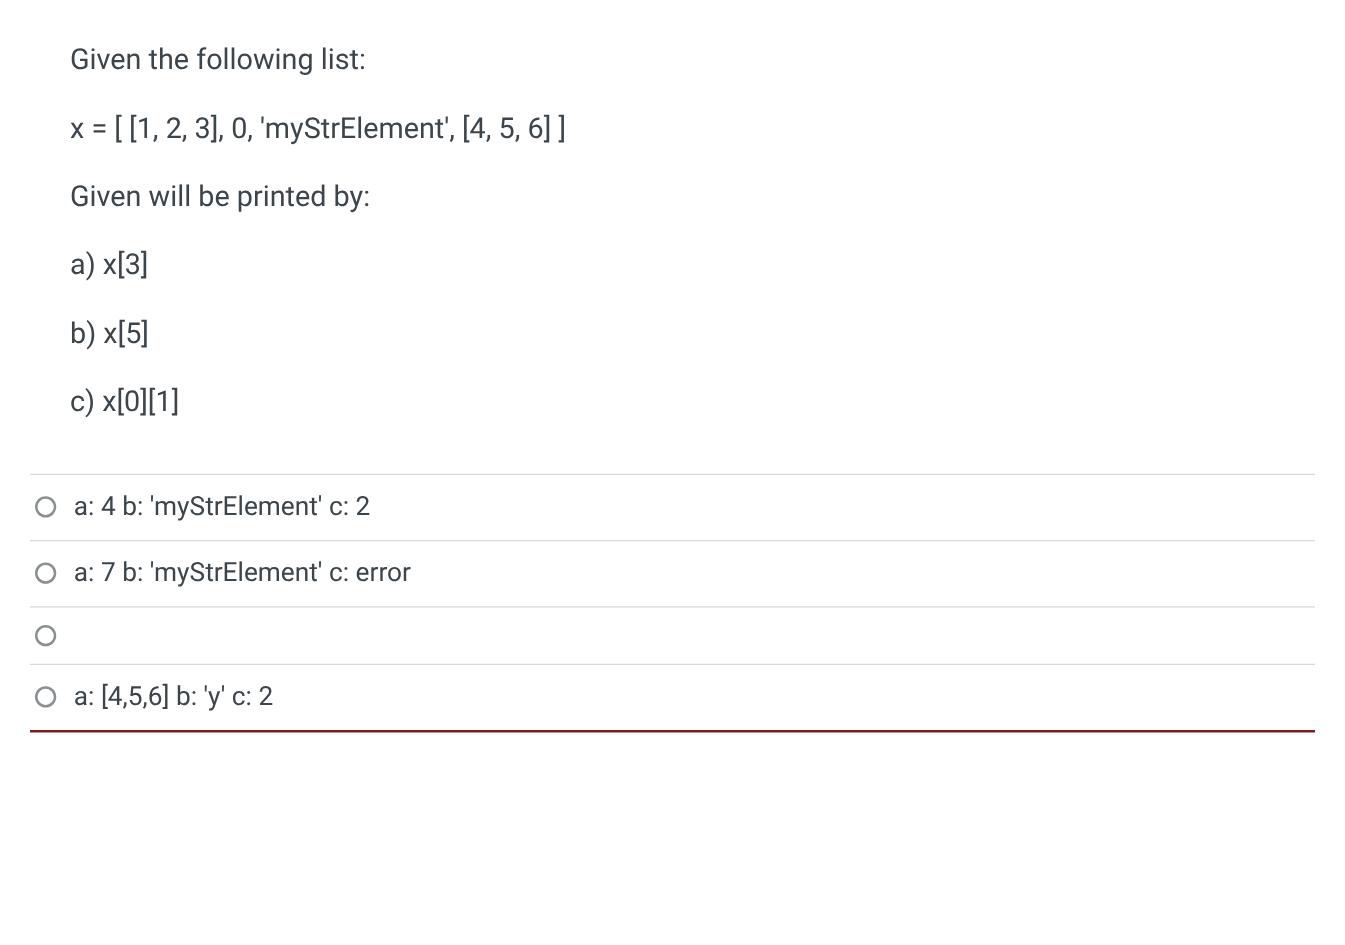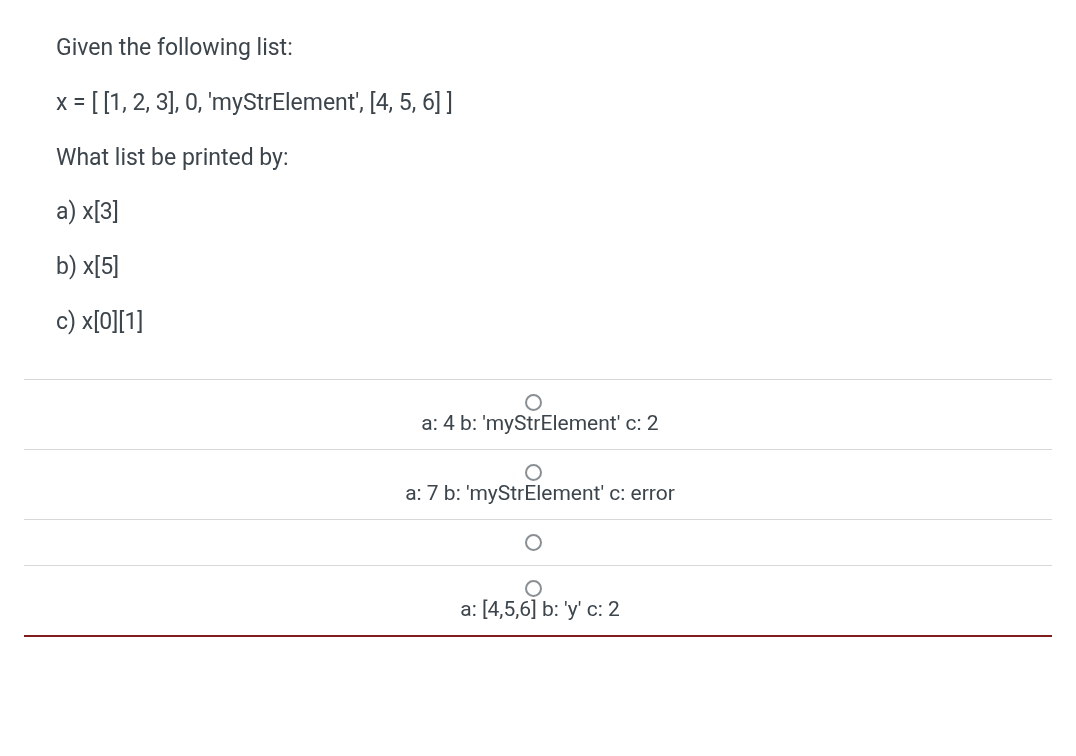--- a/index.html
+++ b/index.html
@@ -27,42 +27,41 @@
     .options {
       margin-top: 38px;
     }
     .option-row {
       display: flex;
       align-items: center;
       padding: 14px 0 14px 4px;
       border-top: 1px solid #d8d8d8;
       font-size: 21px;
       color: #3d454c;
-      flex-direction: column;
     }
     .option-row:last-child {
       border-bottom: 2px solid #7f1d1d;
     }
     .radio {
       width: 17px;
       height: 17px;
       border: 2px solid #8a8f94;
       border-radius: 50%;
       margin-right: 14px;
       flex-shrink: 0;
       background: #fff;
     }
   </style>
 </head>
 <body>
 
 <div class="question-text">
   <p>Given the following list:</p>
   <p>x = [ [1, 2, 3], 0, 'myStrElement', [4, 5, 6] ]</p>
-  <p>What list be printed by:</p>
+  <p>Given will be printed by:</p>
   <p>a) x[3]</p>
   <p>b) x[5]</p>
   <p>c) x[0][1]</p>
 </div>
 
 <div class="options">
   <div class="option-row">
     <span class="radio"></span>
     <span>a: 4 b: 'myStrElement' c: 2</span>
   </div>

